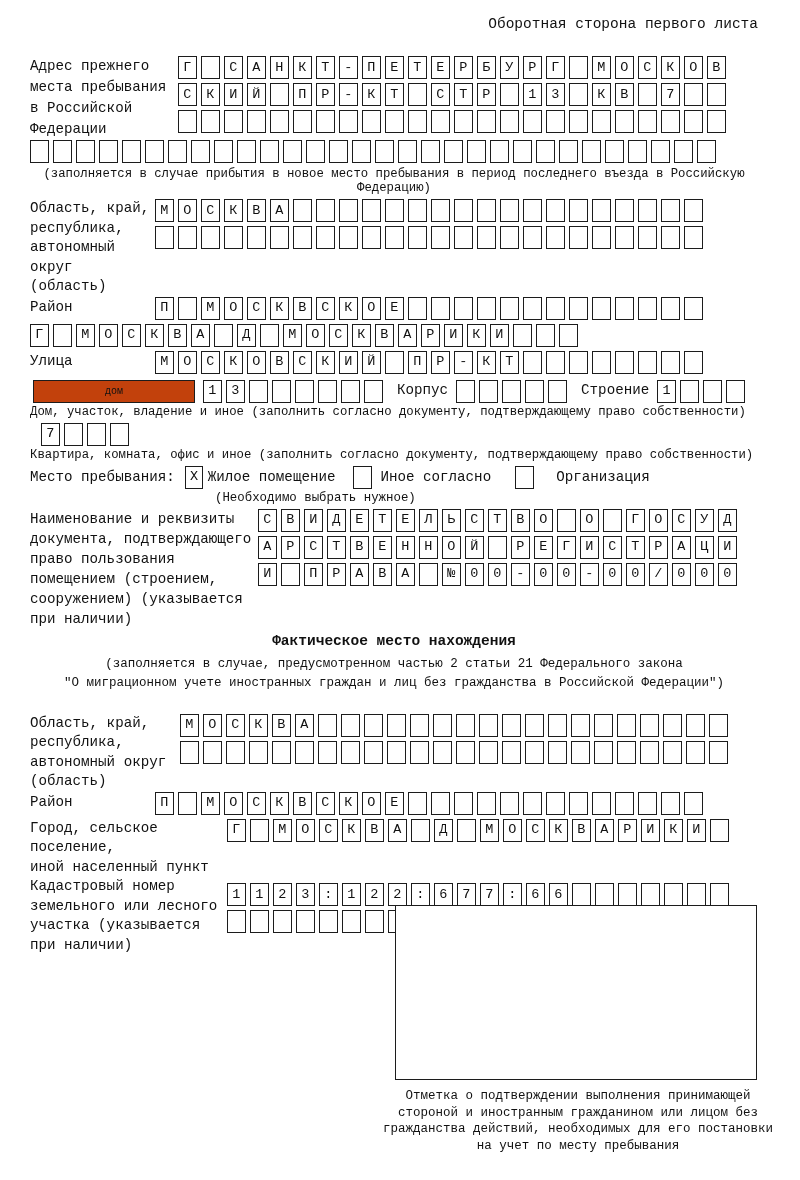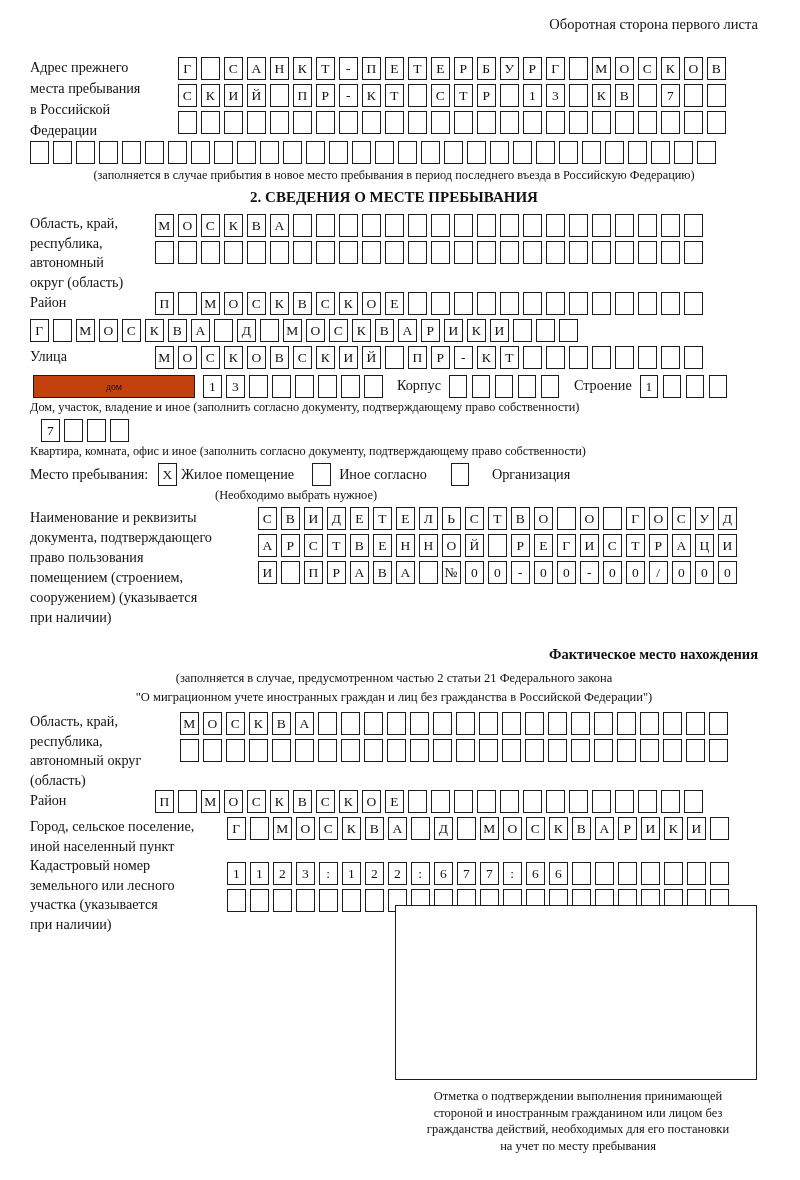--- a/index.html
+++ b/index.html
@@ -1,18 +1,18 @@
 <!DOCTYPE html>
 <html><head>
 <meta charset="utf-8">
 <style>
   html,body{margin:0;padding:0;background:#fff;}
   .page{
     position:relative;width:800px;height:1180px;overflow:hidden;
-    font-family:Liberation Serif, serif;color:#111;
+    font-family:Liberation Mono, monospace;color:#111;
     box-sizing:border-box;padding:0 42px 14px 30px;background:#fff;
   }
   .hnote{padding-top:16px;text-align:right;font-size:14.5px;margin-bottom:24px;}
   .fblock{display:flex;align-items:flex-start;}
   .flabel{font-size:14.2px;line-height:19.5px;flex:0 0 auto;}
   .lh21{line-height:21px;}
   .w148{width:148px;}
   .w125{width:125px;}
   .w150{width:150px;}
   .w197{width:197px;}
@@ -24,26 +24,26 @@
     margin-right:4.5px;display:inline-flex;align-items:center;justify-content:center;
     font-size:13.5px;line-height:1;background:#fff;
   }
   .wbox{
     flex:0 0 auto;height:21px;border:1.5px solid #1c1c1c;display:inline-flex;
     align-items:center;justify-content:center;font-size:10px;background:#c2410c;
   }
   .cap{font-size:12.3px;margin:2px 0 4px;}
   .center{text-align:center;}
   .sec-title{font-size:15px;font-weight:bold;text-align:center;margin:6px 0 8px;}
-  .sub-title{font-size:14.5px;font-weight:bold;text-align:right;margin:19px 0 6px;}
+  .sub-title{font-size:14.5px;font-weight:bold;text-align:center;margin:4px 0 6px;}
   .ilabel{font-size:14.2px;line-height:21px;white-space:nowrap;}
   .houserow{display:flex;align-items:flex-start;margin:2px 0 2px 3px;}
   .stayrow{display:flex;align-items:center;margin-top:4px;font-size:14.2px;}
   .staynote{font-size:12.4px;margin:2px 0 4px 185px;}
-  .notelines{font-size:12.5px;text-align:center;line-height:19px;margin-bottom:5px;}
+  .notelines{font-size:12.5px;text-align:center;line-height:19px;margin-bottom:21px;}
   .markbox{
     position:absolute;left:395px;top:905px;width:362px;height:175px;
     border:1.5px solid #1c1c1c;background:#fff;box-sizing:border-box;
   }
   .markcap{
     position:absolute;left:378px;top:1088px;width:400px;
     font-size:12.5px;line-height:16.5px;text-align:center;
   }
   .mt6{margin-top:6px;}
   .gap8{width:8px;flex:0 0 auto;}
@@ -166,21 +166,20 @@
       <span class="cbox"></span>
       <span class="cbox"></span>
       <span class="cbox"></span>
       <span class="cbox"></span>
       <span class="cbox"></span>
       <span class="cbox"></span>
       <span class="cbox"></span>
     </div>
   <div class="cap center">(заполняется в случае прибытия в новое место пребывания в период последнего въезда в Российскую Федерацию)</div>
 
-  <div class="sec-title">2. СВЕДЕНИЯ О МЕСТЕ ПРЕБЫВАНИЯ</div>
 
   <div class="fblock">
     <div class="flabel w125">Область, край,<br>республика,<br>автономный<br>округ (область)</div>
     <div class="boxcol">
       <div class="brow">
           <span class="cbox">М</span>
           <span class="cbox">О</span>
           <span class="cbox">С</span>
           <span class="cbox">К</span>
           <span class="cbox">В</span>

